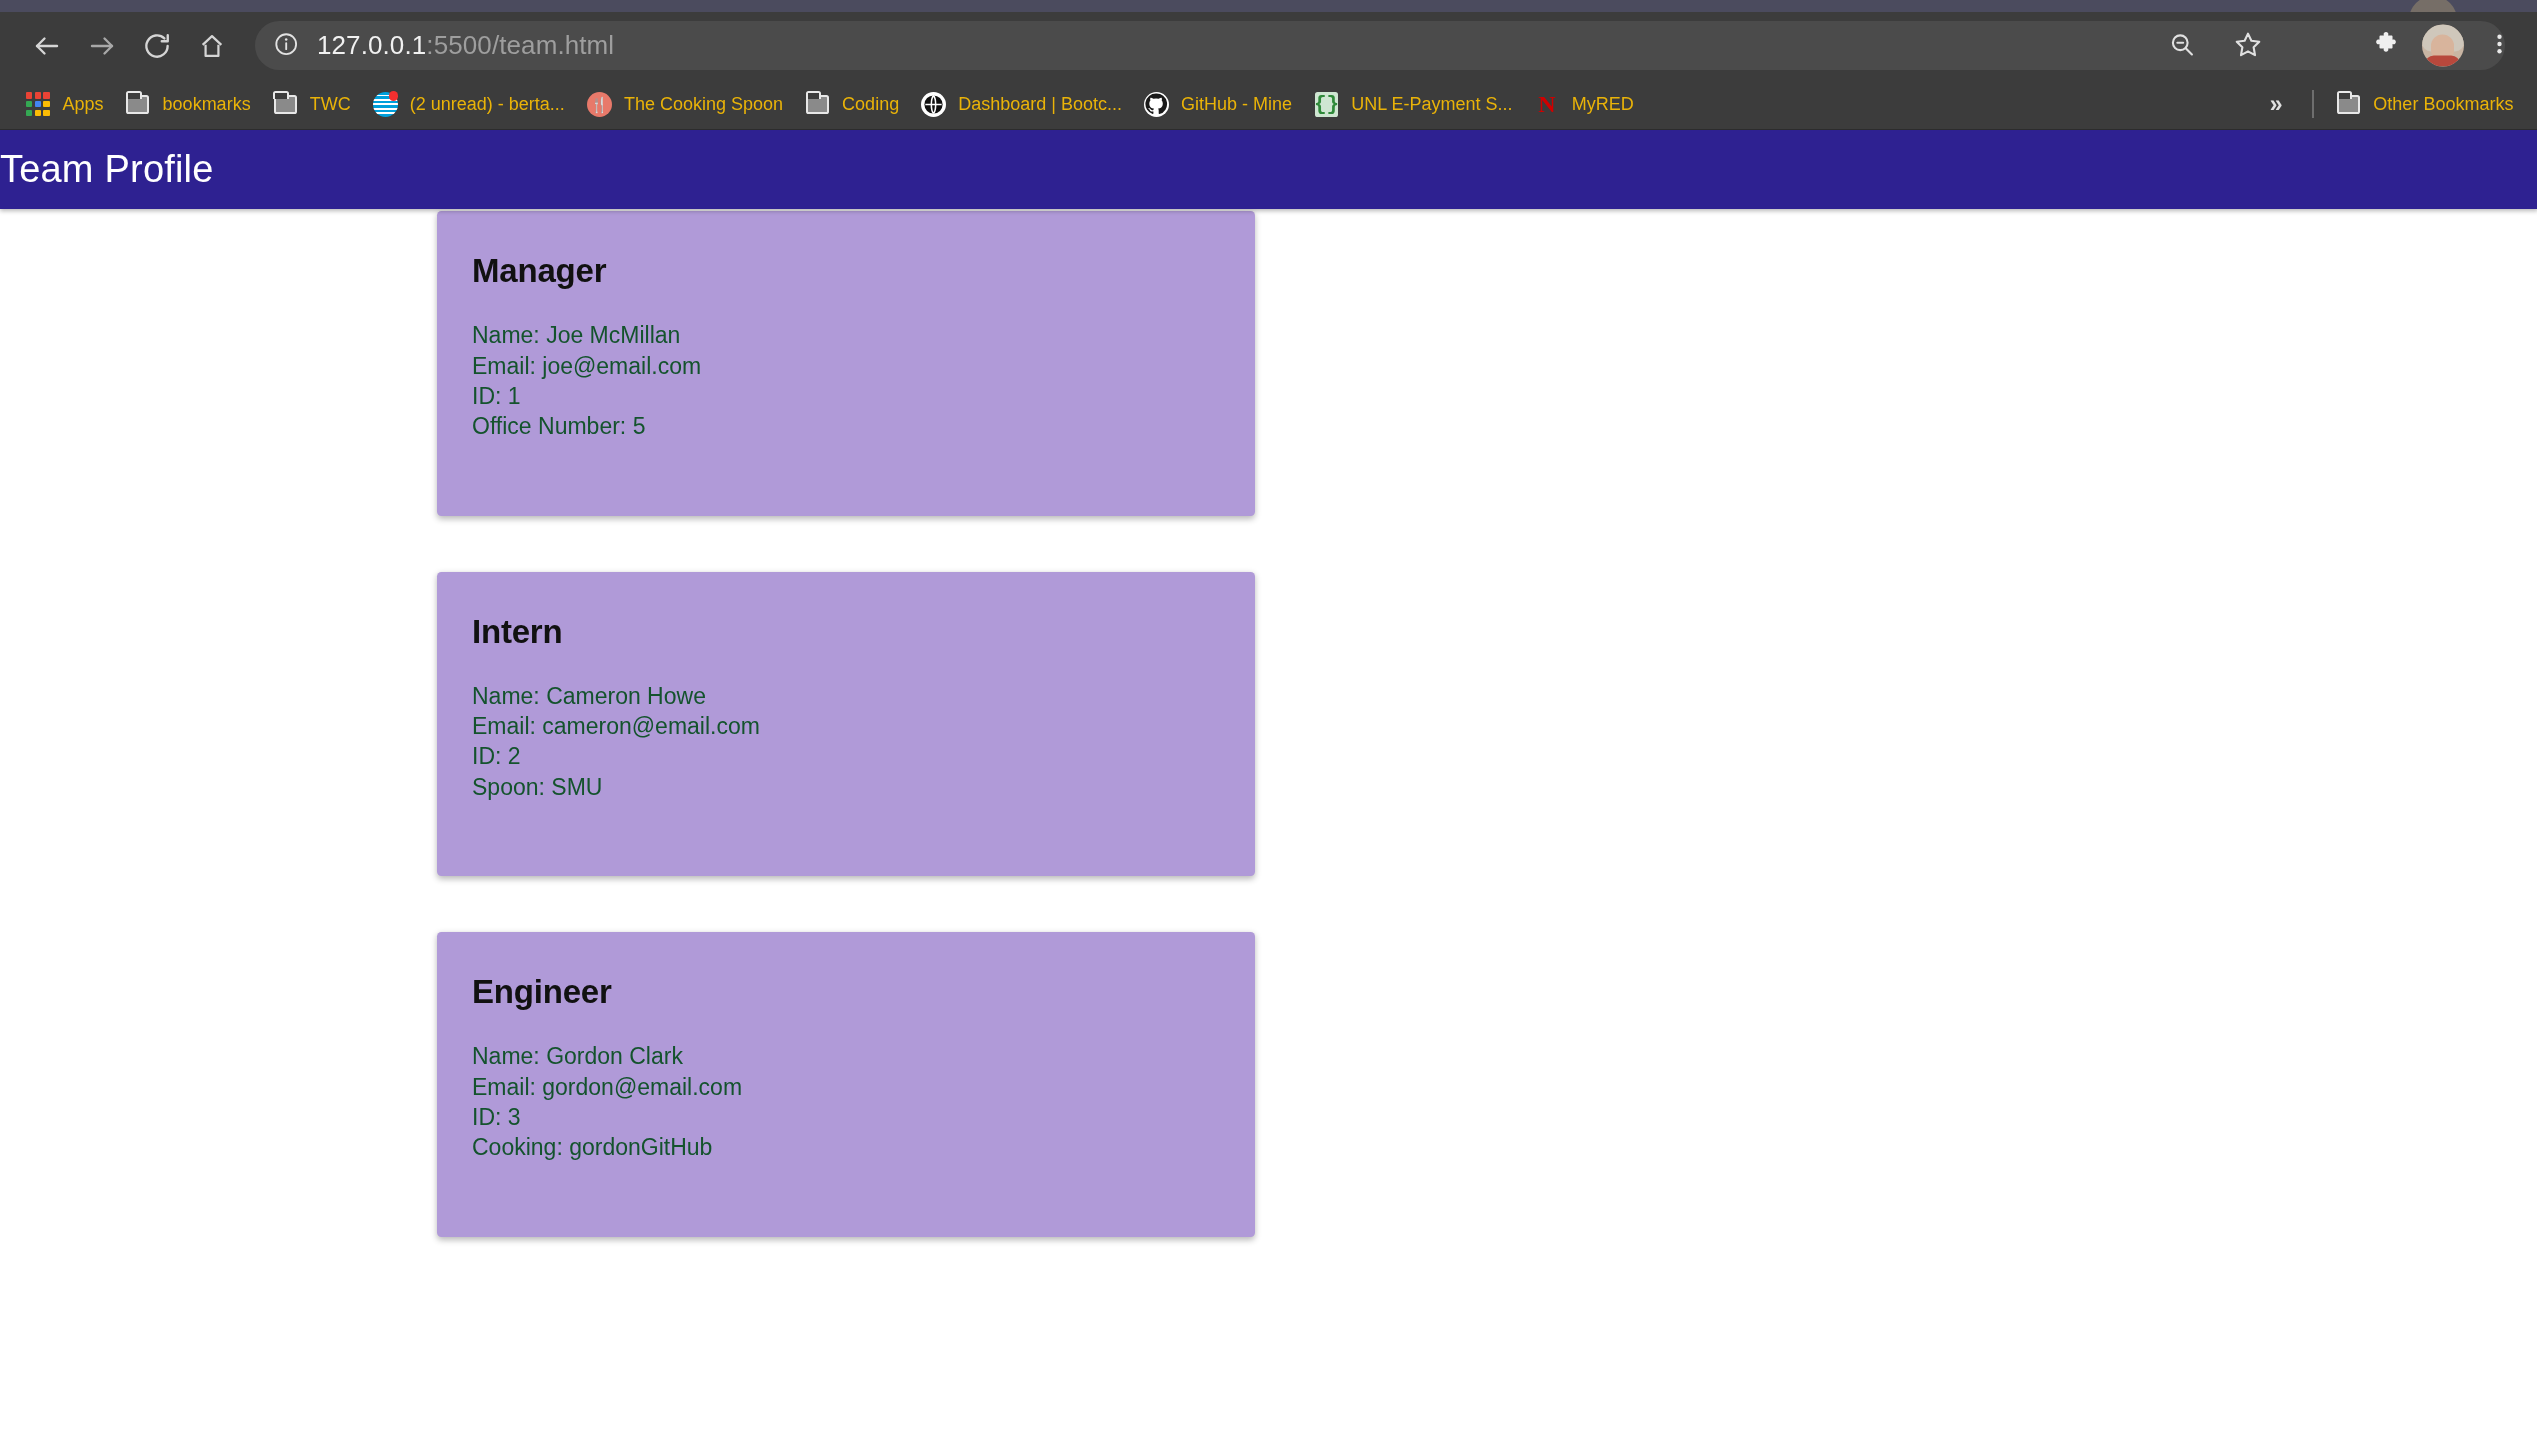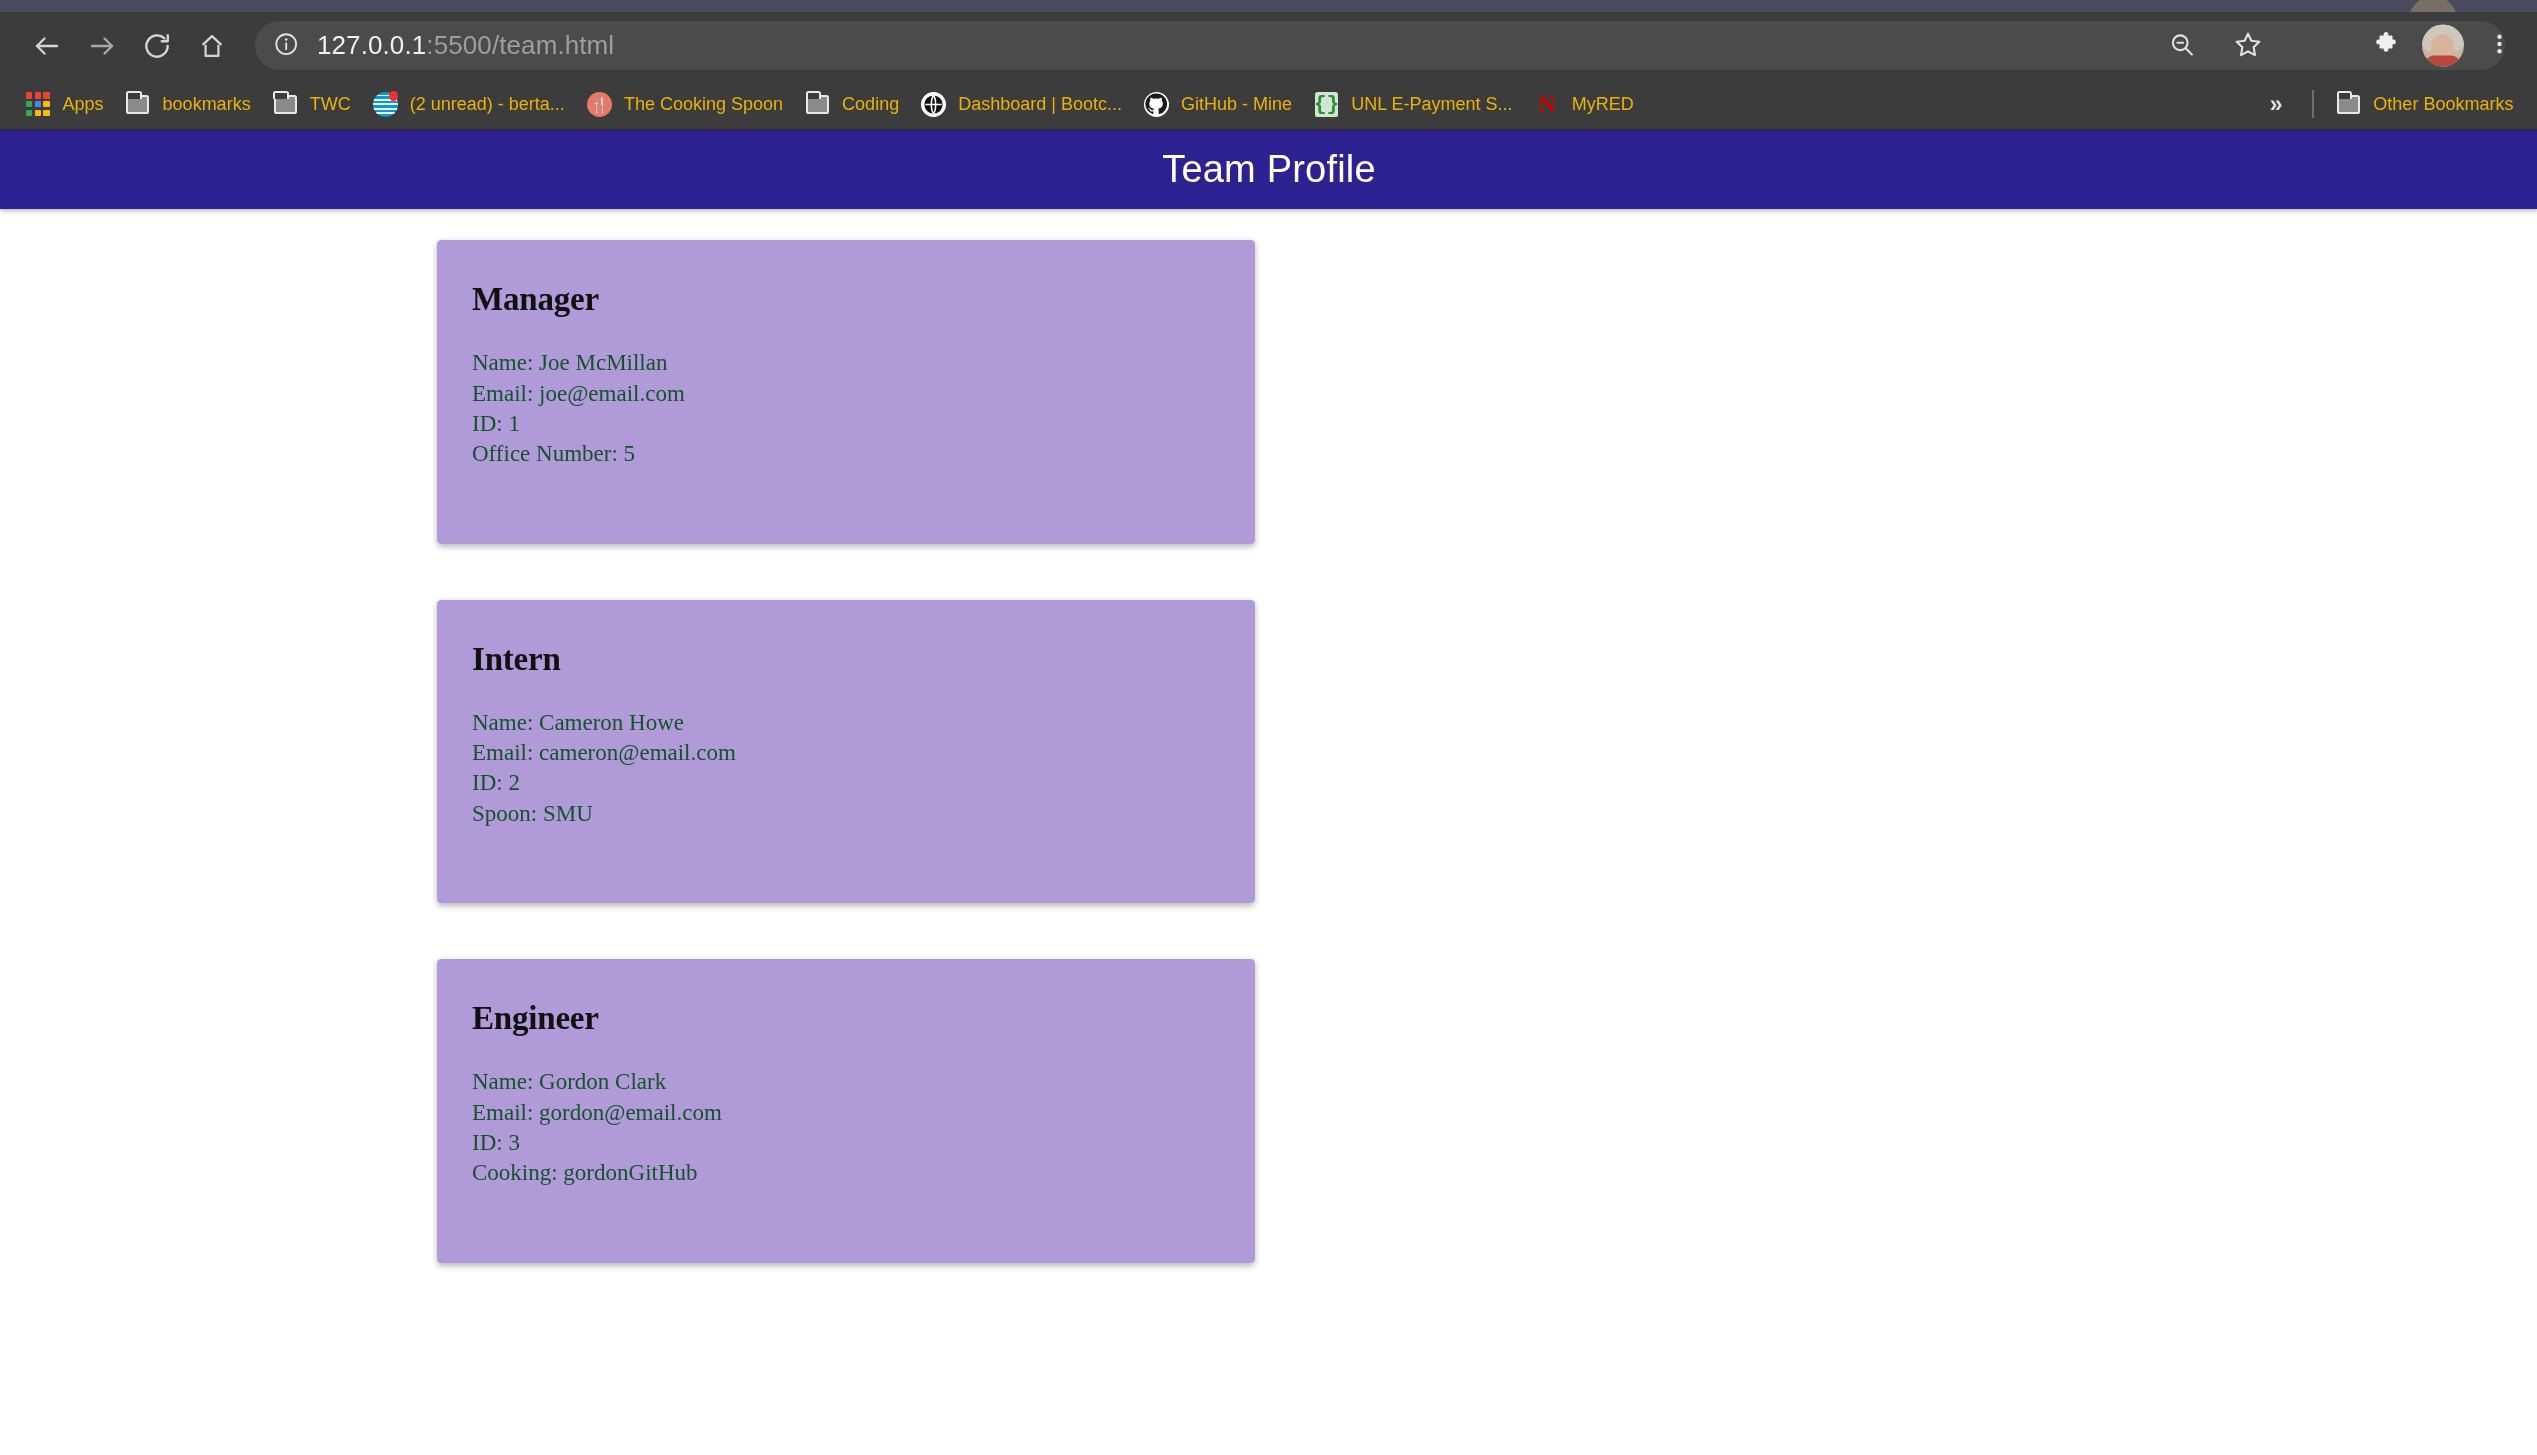--- a/index.html
+++ b/index.html
@@ -261,36 +261,34 @@
     height: 1338px;
     background: #ffffff;
     overflow: hidden;
   }
 
   .page-header {
     height: 79px;
     background: #2e2191;
     display: flex;
     align-items: center;
-    justify-content: center;
     box-shadow: 0 1.8px 4.4px rgba(0,0,0,.28);
     position: relative;
     z-index: 2;
   }
   .page-title {
     color: #ffffff;
     font-size: 38px;
     font-weight: 400;
     letter-spacing: 0.2px;
   }
 
   .cards {
-    padding-top: 31px;
+    padding-top: 2px;
     padding-left: 437px;
-    font-family: Liberation Serif, serif;
   }
 
   .card {
     width: 818px;
     background: #b09ad8;
     border-radius: 4.4px;
     box-shadow: 0 2.6px 6.2px rgba(0,0,0,.28);
     padding: 41px 35px 35px 35px;
     margin-bottom: 56px;
   }

